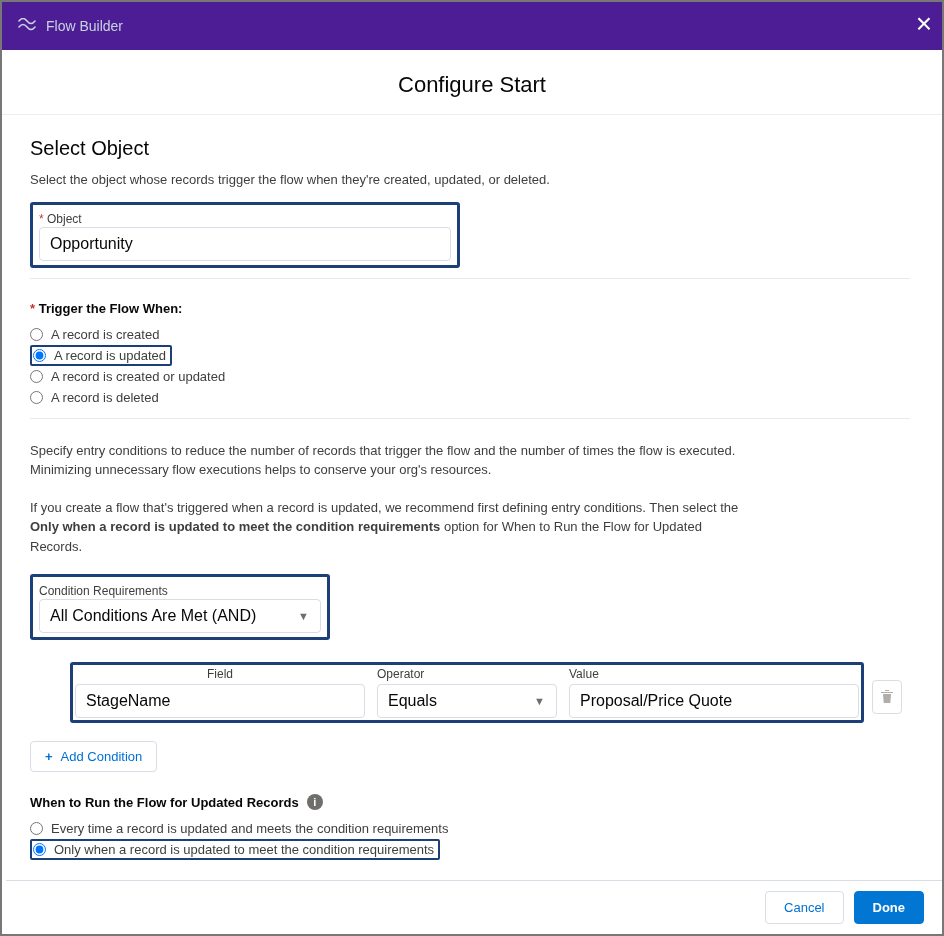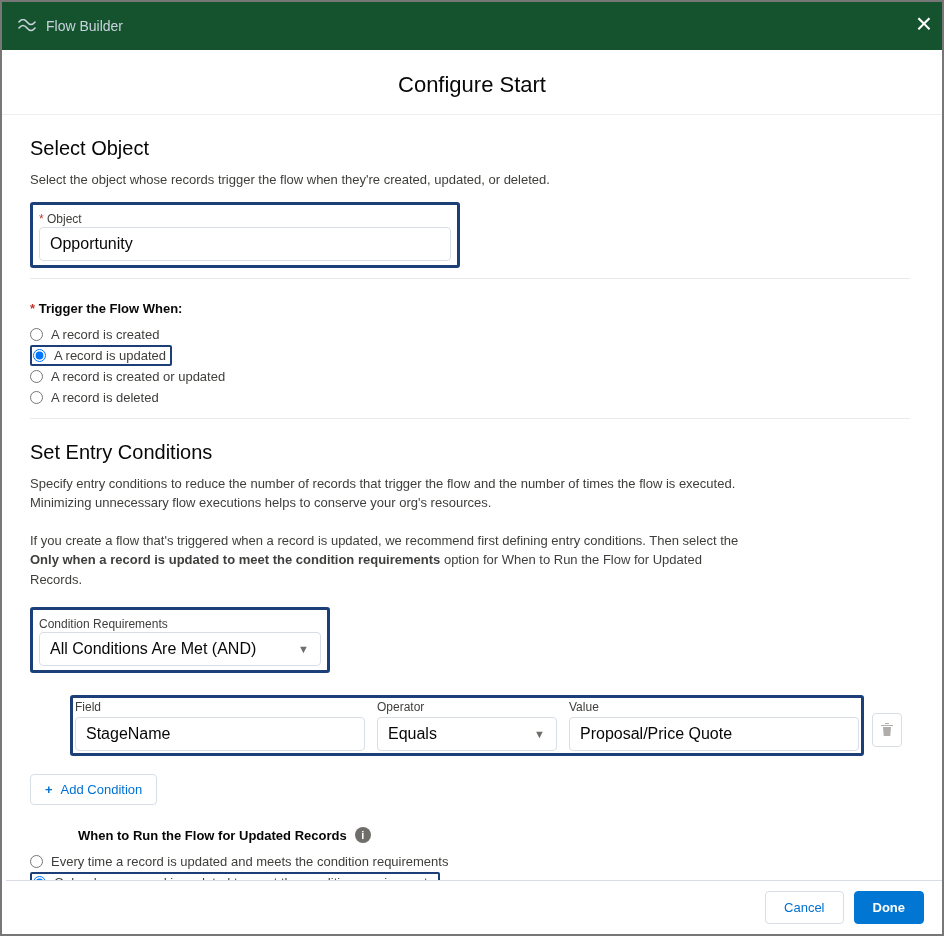--- a/index.html
+++ b/index.html
@@ -6,24 +6,24 @@
     body {
       font-family: "Salesforce Sans", Arial, sans-serif;
       background: #fff;
       width: 944px;
       height: 936px;
       border: 2px solid #777;
       overflow: hidden;
       position: relative;
     }
     .topbar {
-      background: #14532d;
+      background: #4c1d95;
       height: 48px;
       display: flex;
-      align-items: center;
+      align-items: flex-start;
       padding: 16px 16px;
       color: #c9d3e0;
       position: relative;
     }
     .topbar .flow-icon {
       display: inline-flex;
       margin-right: 10px;
       color: #c9d3e0;
     }
     .topbar .title { font-size: 14px; }
@@ -85,21 +85,21 @@
     }
     .bold-label { font-weight: 700; color: #080707; font-size: 13px; }
     .radio-list { margin-top: 8px; }
     .radio-row { display: flex; align-items: center; font-size: 13px; color: #3e3e3c; padding: 3px 0; }
     .radio-row input { margin-right: 8px; }
     .radio-hl { border: 2px solid #1c3f77; border-radius: 2px; padding: 1px 4px 1px 1px; display: inline-flex; }
 
     .cond-grid { display: flex; gap: 12px; }
     .cond-outer { border: 3px solid #1c3f77; border-radius: 3px; padding: 2px; margin-left: 40px; display: inline-block; }
     .cond-col { display: flex; flex-direction: column; }
-    .cond-col.f { width: 290px; }
+    .cond-col.f { width: 290px; align-items: center; }
     .cond-col.o { width: 180px; }
     .cond-col.v { width: 290px; }
     .col-lbl { font-size: 12px; color: #3e3e3c; margin-bottom: 3px; }
 
     .trash-btn {
       width: 30px; height: 34px;
       border: 1px solid #d8dde6;
       border-radius: 4px;
       background: #fff;
       color: #b0adab;
@@ -118,21 +118,21 @@
       color: #0070d2;
       padding: 7px 14px;
       border-radius: 4px;
       font-size: 13px;
       cursor: pointer;
       display: inline-flex;
       align-items: center;
       gap: 8px;
     }
 
-    .when-run-h { font-weight: 700; font-size: 13px; color: #080707; margin-top: 22px; display: flex; align-items: center; gap: 8px; margin-left: 48px; }
+    .when-run-h { font-weight: 700; font-size: 13px; color: #080707; margin-top: 22px; display: flex; align-items: center; gap: 8px; }
     .info-i {
       display: inline-flex;
       width: 16px; height: 16px;
       background: #706e6b;
       color: #fff;
       border-radius: 50%;
       align-items: center;
       justify-content: center;
       font-size: 11px;
       font-weight: 700;
@@ -203,21 +203,20 @@
         <span>A record is created or updated</span>
       </label>
       <label class="radio-row">
         <input type="radio" name="trig" style="">
         <span>A record is deleted</span>
       </label>
     </div>
   </section>
 
   <section style="border-bottom:none;">
-    <h2 class="sec-h">Set Entry Conditions</h2>
     <p class="sec-desc sec-desc-wide">Specify entry conditions to reduce the number of records that trigger the flow and the number of times the flow is executed. Minimizing unnecessary flow executions helps to conserve your org's resources.</p>
     <p class="sec-desc sec-desc-wide" style="margin-top:18px;">
       <span>If you create a flow that's triggered when a record is updated, we recommend first defining entry conditions. Then select the </span><b>Only when a record is updated to meet the condition requirements</b><span> option for When to Run the Flow for Updated Records.</span>
     </p>
 
     <div class="hl-box" style="width:300px;margin-top:6px;">
       <label class="field-label">Condition Requirements</label>
       <div class="select-wrap">
         <input class="text-input" readonly="" value="All Conditions Are Met (AND)" style="">
         <span class="select-caret">▼</span>

